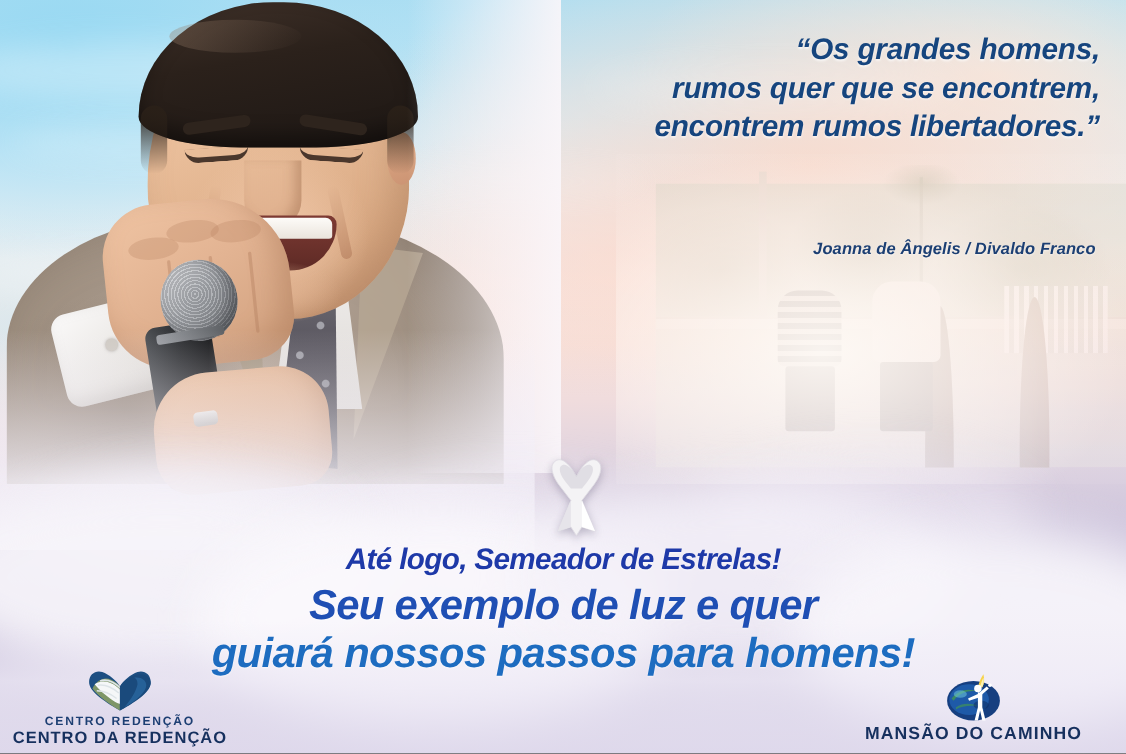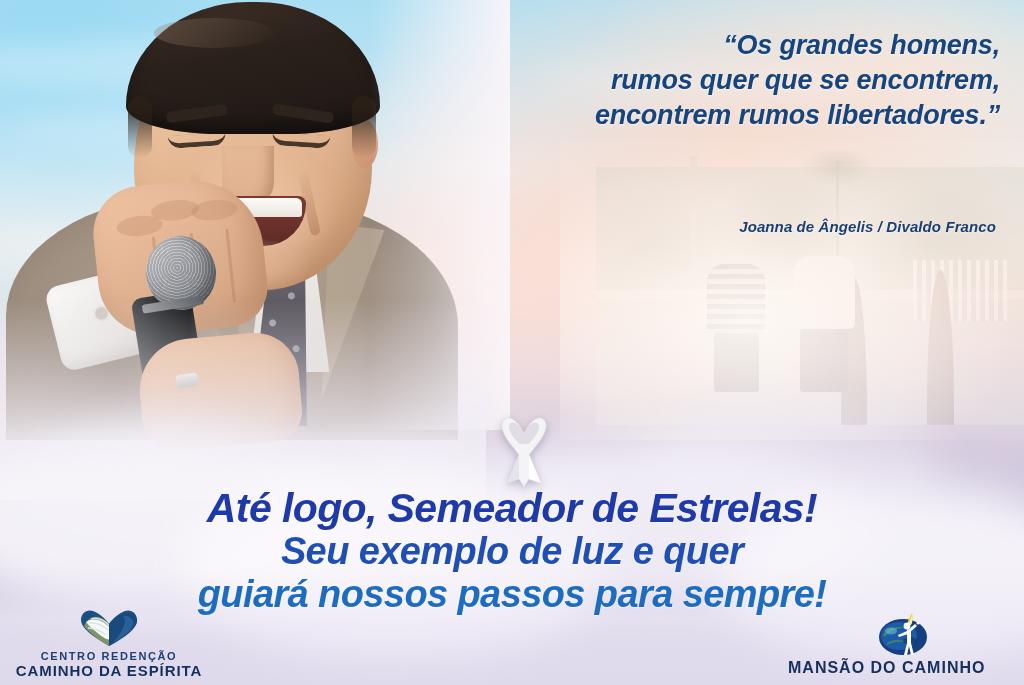--- a/index.html
+++ b/index.html
@@ -442,21 +442,21 @@
   .headline {
     position: absolute;
     left: 0; right: 0; top: 486px;
     text-align: center;
     font-style: italic;
     font-weight: bold;
     letter-spacing: -0.6px;
   }
   .headline .h1 {
     display: block;
-    font-size: 41px;
+    font-size: 27px;
     line-height: 44px;
     color: #1e39a8;
     text-shadow: 0 1px 2px rgba(255,255,255,0.6);
   }
   .headline .h2 {
     display: block;
     font-size: 38px;
     line-height: 42px;
     color: #1f4fb4;
     text-shadow: 0 1px 2px rgba(255,255,255,0.6);
@@ -471,23 +471,23 @@
 
   
   .logo-left {
     position: absolute;
     left: 4px; bottom: 6px;
     width: 210px;
     text-align: center;
   }
   .logo-right {
     position: absolute;
-    right: 6px; bottom: 8px;
+    right: 24px; bottom: 8px;
     width: 230px;
-    text-align: left;
+    text-align: center;
   }
   .logo-mark { display: block; margin: 0 auto 2px auto; }
   .logo-line1 {
     display: block;
     font-size: 11px; font-weight: bold;
     letter-spacing: 1.6px;
     color: #1d3f73;
   }
   .logo-line2 {
     display: block;
@@ -601,36 +601,36 @@
   <svg class="ribbon" viewBox="0 0 70 78">
     <path d="M35 24 C29 13 22 6 16 10 C10 14 13 24 20 33 L30 46 L18 74 L30 70 L35 78 L40 70 L52 74 L40 46 L50 33 C57 24 60 14 54 10 C48 6 41 13 35 24 Z" fill="#f4f3f5" stroke="#dedbe2" stroke-width="0.8"></path>
     <path d="M35 24 C31 17 26 12 22 14 C18 16 20 23 26 30 L30 35 L40 35 L44 30 C50 23 52 16 48 14 C44 12 39 17 35 24 Z" fill="#cfccd6" opacity="0.55"></path>
     <path d="M30 46 L18 74 L30 70 Z" fill="#e6e4ea"></path>
     <path d="M40 46 L52 74 L40 70 Z" fill="#ffffff"></path>
   </svg>
 
   <div class="headline">
     <span class="h1">Até logo, Semeador de Estrelas!</span>
     <span class="h2">Seu exemplo de luz e quer</span>
-    <span class="h3">guiará nossos passos para sempre!</span>
+    <span class="h3">guiará nossos passos para homens!</span>
   </div>
 
   <div class="logo-left">
     <svg class="logo-mark" width="62" height="40" viewBox="0 0 62 40">
       <path d="M31 38 C14 28 3 20 3 12 C3 5 9 1 15 3 C21 5 28 11 31 16 C34 11 41 5 47 3 C53 1 59 5 59 12 C59 20 48 28 31 38 Z" fill="#1d4f82"></path>
       <path d="M31 38 C20 31 11 25 6 18 C10 10 17 7 23 10 C28 12 31 16 31 16 Z" fill="#8fa263" opacity="0.85"></path>
       <path d="M8 14 C14 10 22 11 29 17 C34 21 37 26 36 30 C34 33 29 32 25 29 C19 25 12 19 8 14 Z" fill="#f5f7f8"></path>
       <path d="M13 11 C19 9 26 12 32 18" stroke="#dde4e8" stroke-width="1.4" fill="none"></path>
       <path d="M11 15 C17 14 24 17 30 22" stroke="#dde4e8" stroke-width="1.4" fill="none"></path>
       <path d="M10 20 C16 20 23 23 28 27" stroke="#dde4e8" stroke-width="1.4" fill="none"></path>
       <path d="M31 16 C35 11 42 6 48 5 C54 4 59 8 59 13 C59 20 48 29 31 38 Z" fill="#1a4a7c"></path>
       <path d="M44 8 C50 7 55 10 55 15 C55 21 46 29 35 35 C41 28 46 20 47 14 C47 11 46 9 44 8 Z" fill="#2c6ba4" opacity="0.7"></path>
     </svg>
     <span class="logo-line1">CENTRO REDENÇÃO</span>
-    <span class="logo-line2">CAMINHO DA ESPÍRITA</span>
+    <span class="logo-line2">CENTRO DA REDENÇÃO</span>
   </div>
 
   <div class="logo-right">
     <svg class="logo-mark" width="52" height="46" viewBox="0 0 52 46">
       <ellipse cx="26" cy="26" rx="24" ry="18" fill="#163f80"></ellipse>
       <ellipse cx="22" cy="25" rx="18" ry="14" fill="#1e5aa8"></ellipse>
       <path d="M6 24 C12 16 22 14 30 18 C24 16 14 18 8 26 Z" fill="#3f8f5e" opacity="0.9"></path>
       <path d="M10 32 C16 28 24 28 30 31 C22 30 15 31 10 34 Z" fill="#3f8f5e" opacity="0.75"></path>
       <ellipse cx="14" cy="20" rx="6" ry="3.4" fill="#6ec7d8" opacity="0.55"></ellipse>
       <ellipse cx="33" cy="30" rx="7" ry="4" fill="#0f2f63" opacity="0.55"></ellipse>

